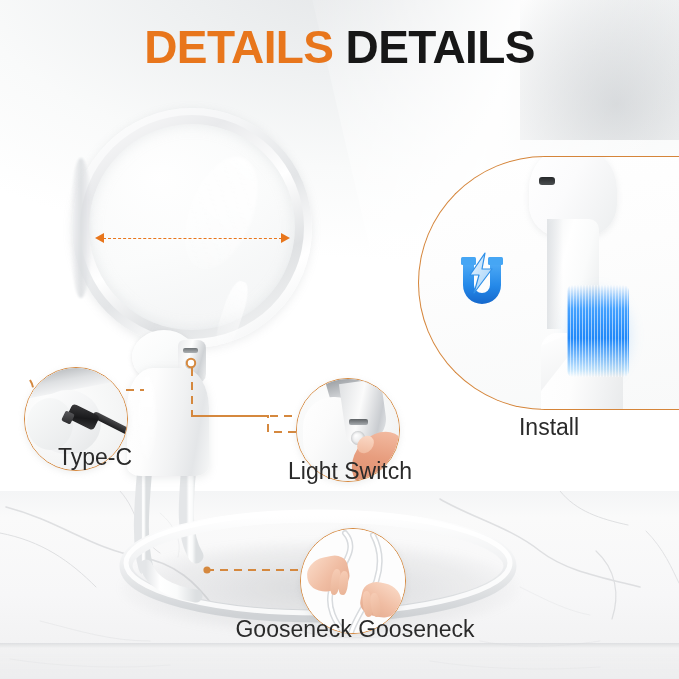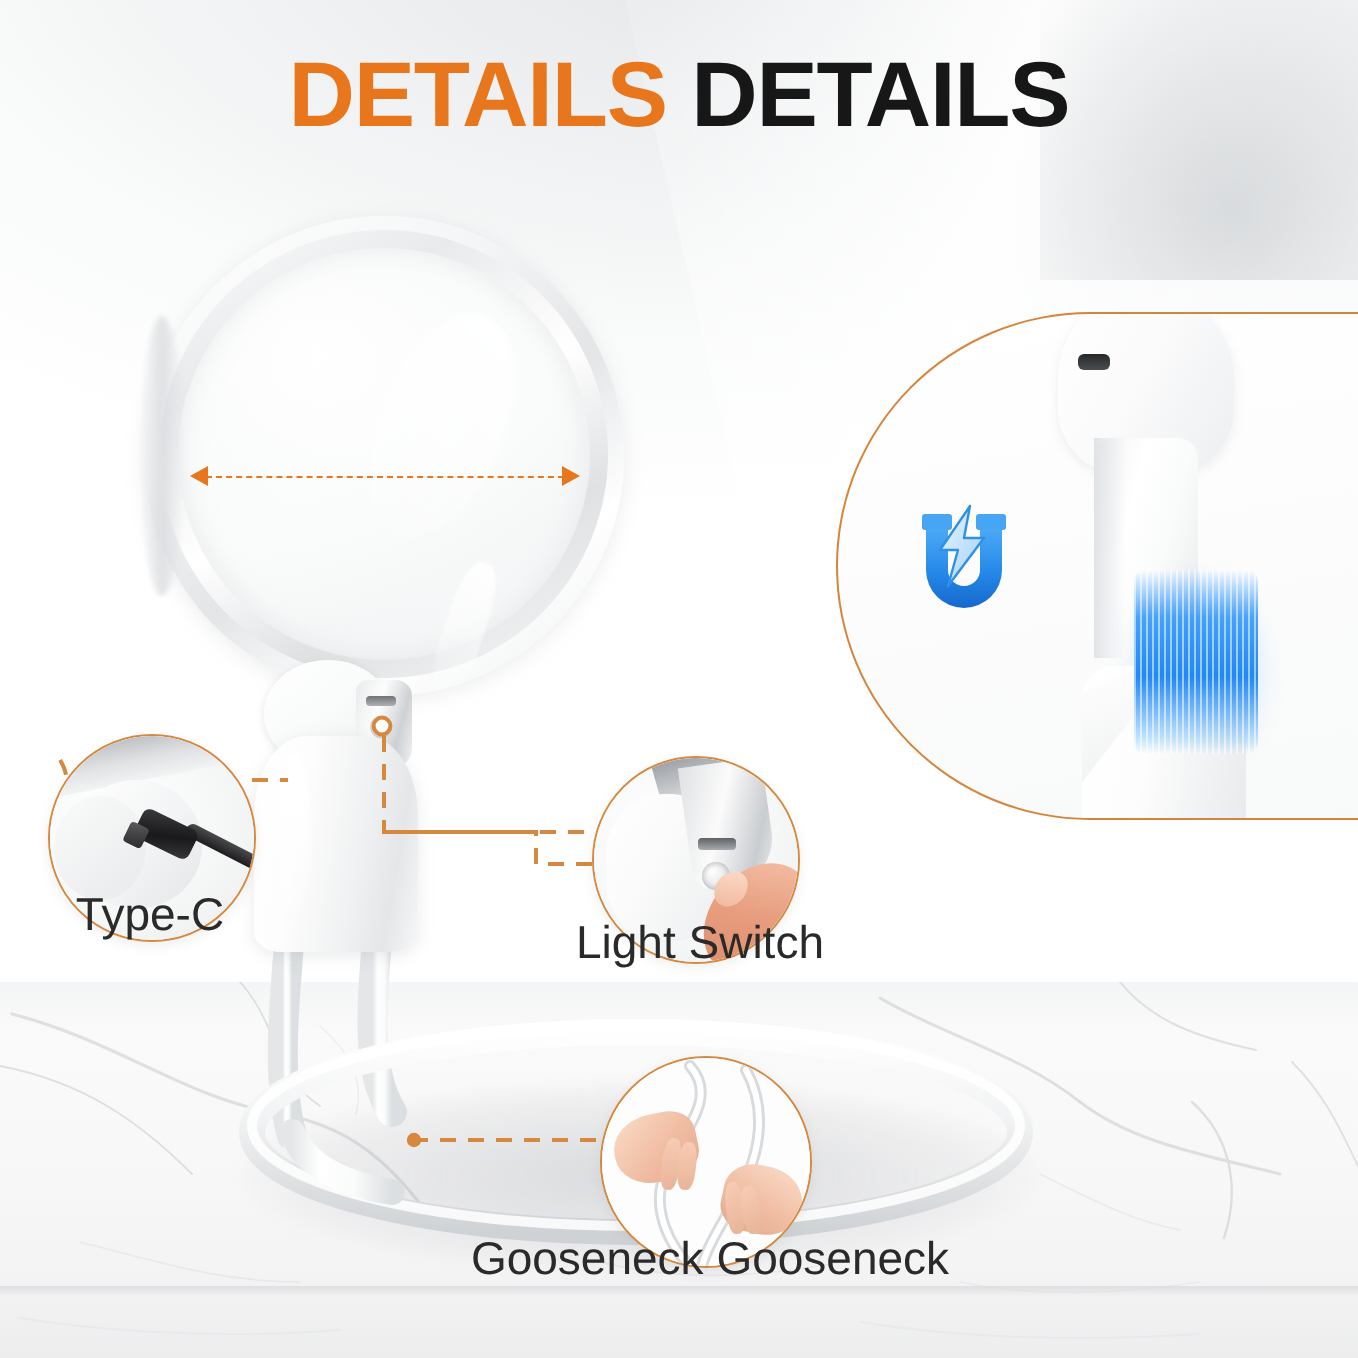--- a/index.html
+++ b/index.html
@@ -370,21 +370,21 @@
   .pm-caption{
     position:absolute;
     left:418px; top:414px; width:262px;
     text-align:center;
     color:#2a2a2a;
     font-size:23px;
     line-height:1.15;
   }
 
   
-  #label-typec  { left:0;   top:444px; width:150px;text-align:center; }
+  #label-typec  { left:20px;   top:444px; width:150px;text-align:center; }
   #label-switch { left:250px; top:458px; width:200px; }
   #label-gn     { left:190px; top:616px; width:330px; }
 </style>
 </head>
 <body>
 
 <div id="stage">
 
   <div class="light-streak"></div>
   <div class="corner-shade"></div>
@@ -550,15 +550,16 @@
         </defs>
         <path d="M8 14 L8 34 A19 19 0 0 0 46 34 L46 14 L35 14 L35 34 A8 8 0 0 1 19 34 L19 14 Z" fill="url(#magG)"></path>
         <rect x="6" y="6" width="15" height="8" rx="1.5" fill="#46a6f4"></rect>
         <rect x="33" y="6" width="15" height="8" rx="1.5" fill="#46a6f4"></rect>
         <path d="M30 2 L15 24 L24 24 L19 42 L37 18 L27 18 Z" fill="url(#boltG)" stroke="#2f90e8" stroke-width="1.2" stroke-linejoin="round"></path>
       </svg>
     </div>
   </div>
 
   <div class="pm-caption">
+    <div>Install</div>
   </div>
 
 </div>
 
 </body></html>

